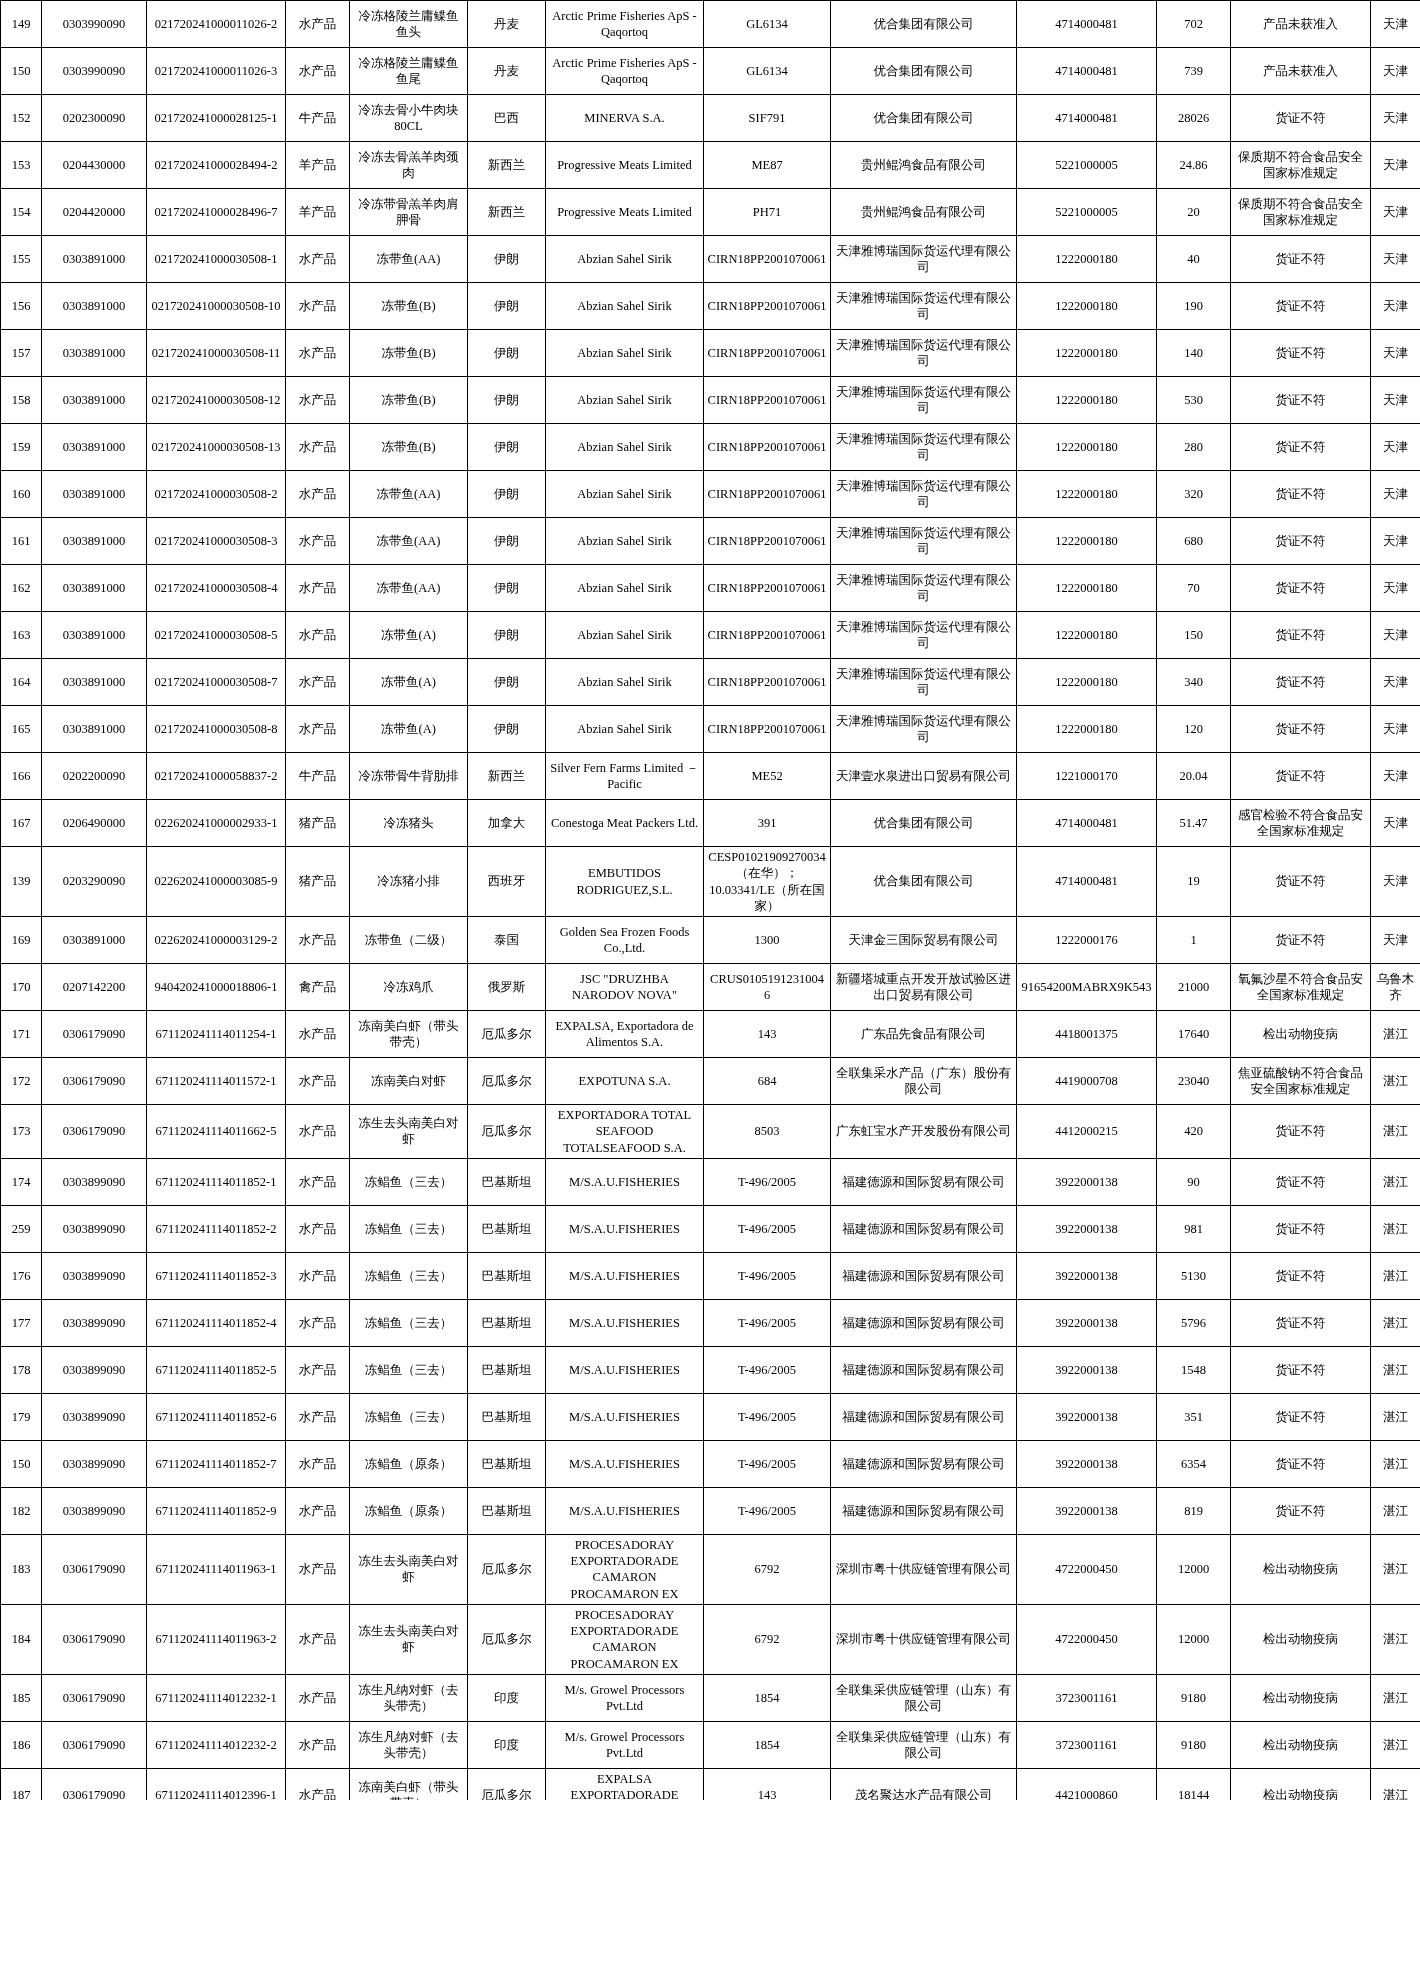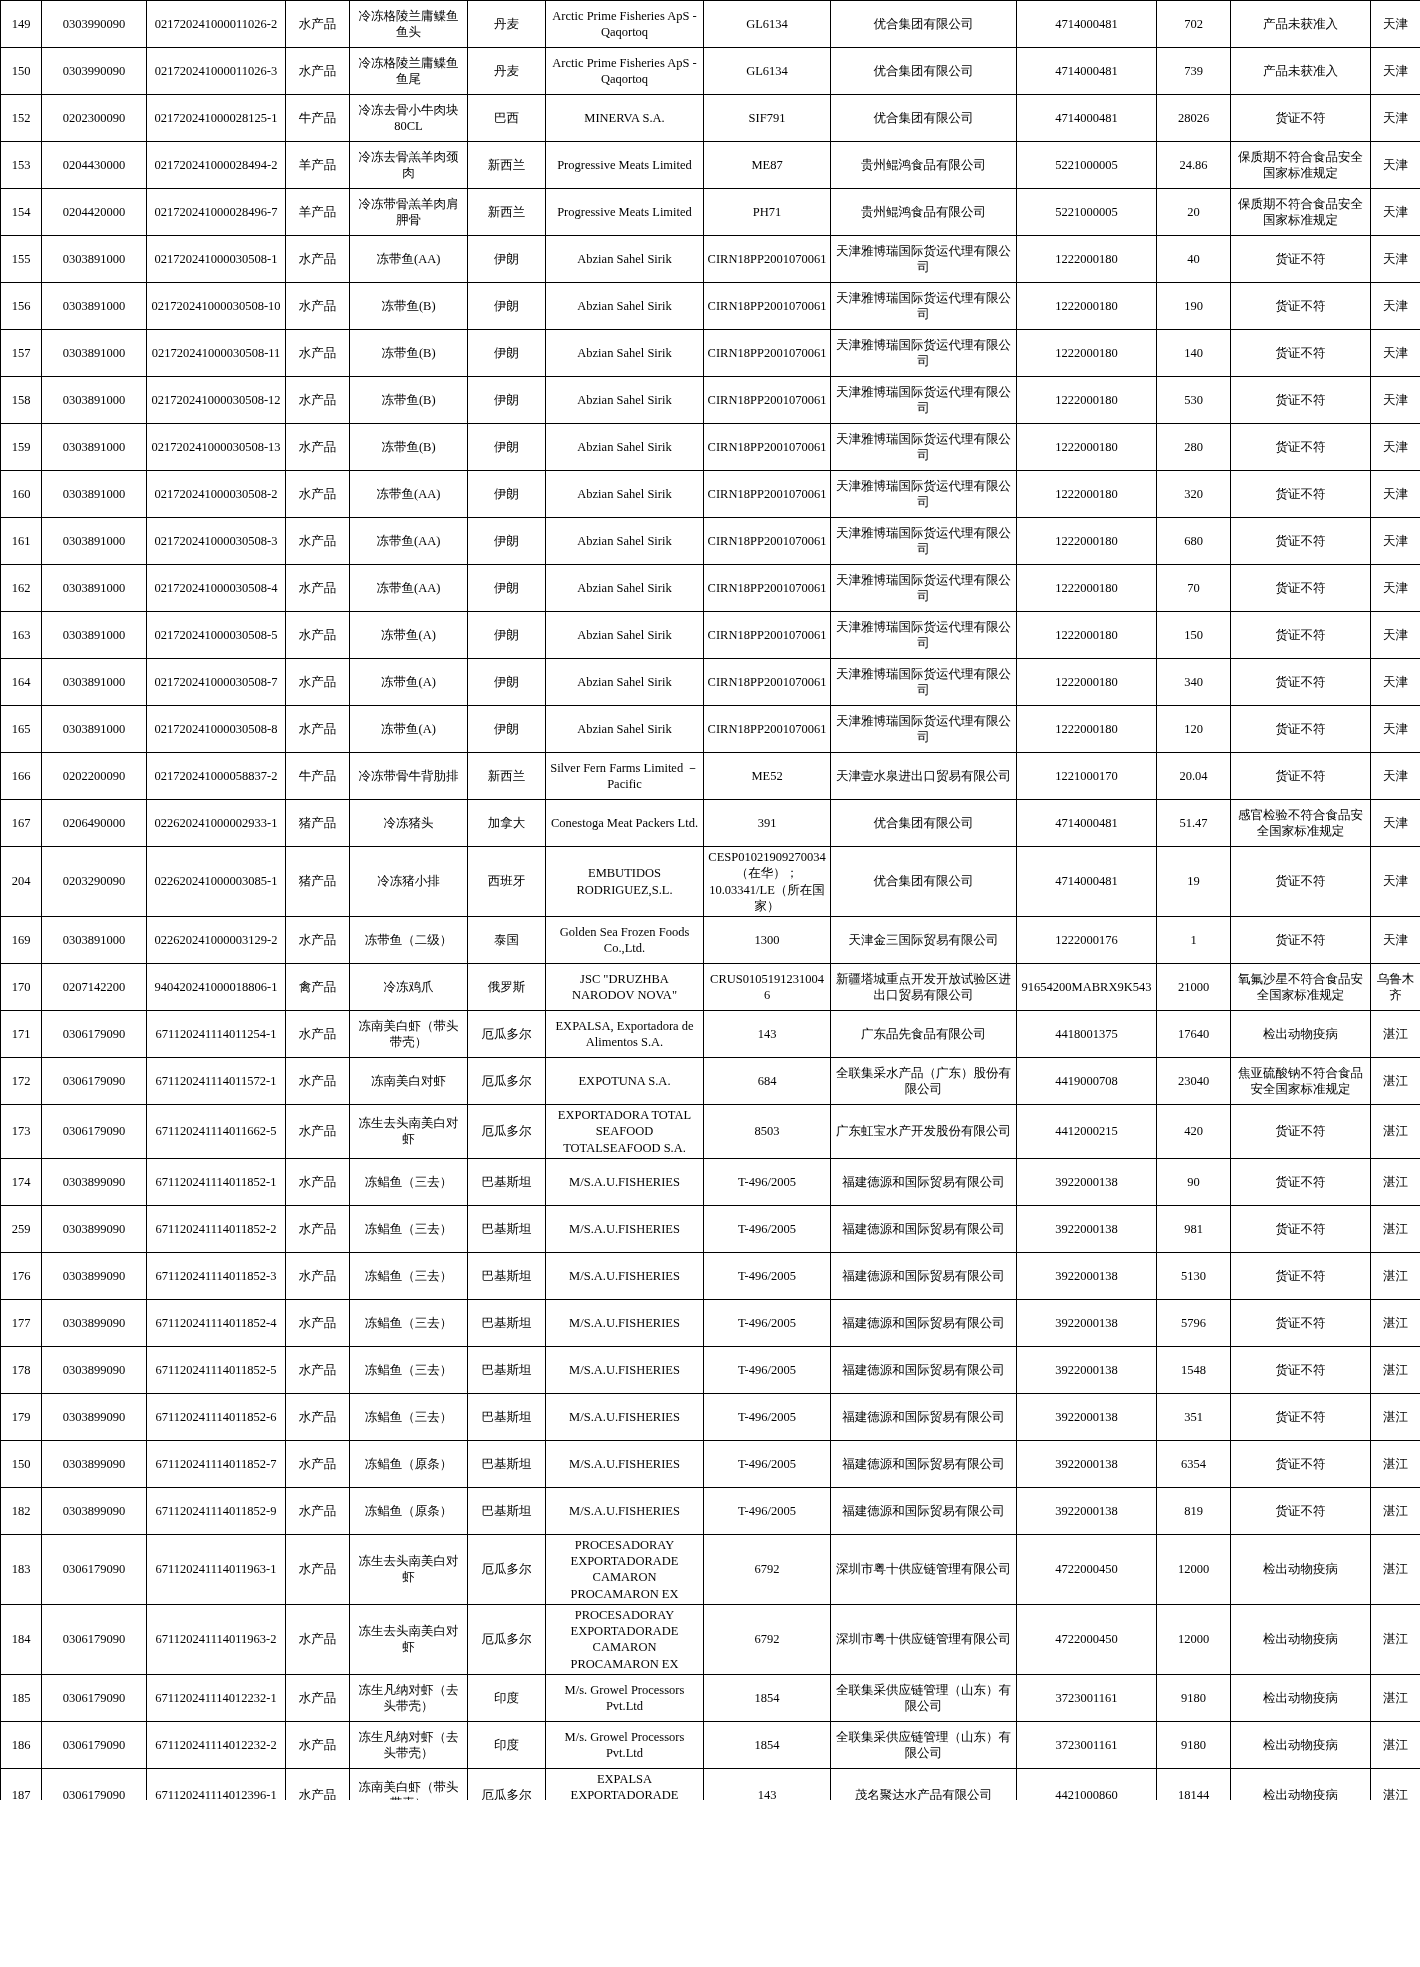--- a/index.html
+++ b/index.html
@@ -319,23 +319,23 @@
           <td>加拿大</td>
           <td>Conestoga Meat Packers Ltd.</td>
           <td>391</td>
           <td>优合集团有限公司</td>
           <td>4714000481</td>
           <td>51.47</td>
           <td>感官检验不符合食品安全国家标准规定</td>
           <td>天津</td>
         </tr>
         <tr>
-          <td>204</td>
+          <td>139</td>
           <td>0203290090</td>
-          <td>022620241000003085-1</td>
+          <td>022620241000003085-9</td>
           <td>猪产品</td>
           <td>冷冻猪小排</td>
           <td>西班牙</td>
           <td>EMBUTIDOS RODRIGUEZ,S.L.</td>
           <td>CESP01021909270034（在华）；10.03341/LE（所在国家）</td>
           <td>优合集团有限公司</td>
           <td>4714000481</td>
           <td>19</td>
           <td>货证不符</td>
           <td>天津</td>

